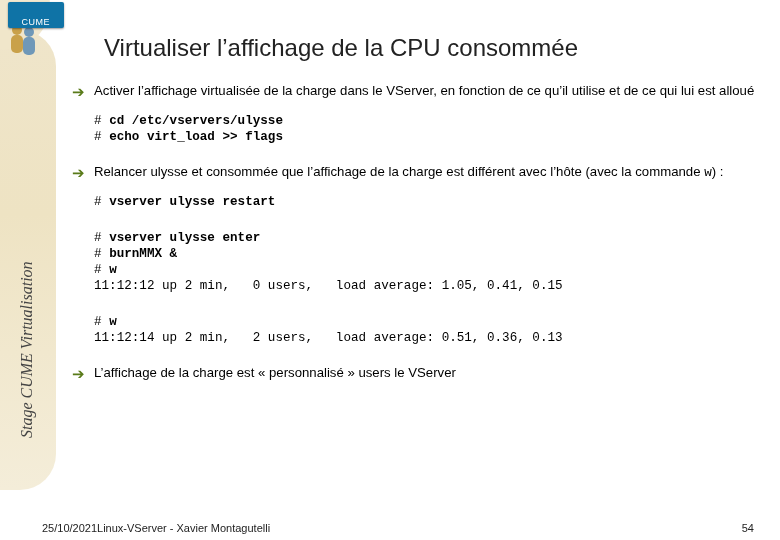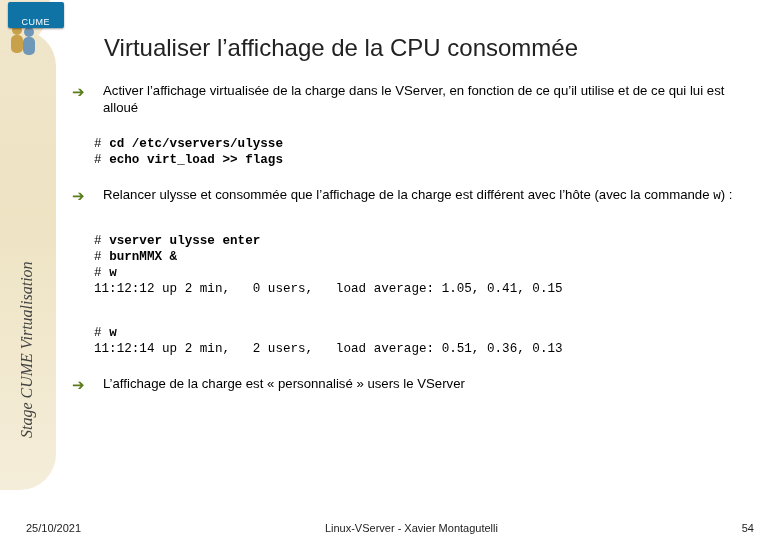--- a/index.html
+++ b/index.html
@@ -13,34 +13,34 @@
   .logo-box { position: absolute; left: 8px; top: 2px; width: 56px; height: 26px;
               background: #0f73a6; border-radius: 2px; box-shadow: 0 1px 2px rgba(0,0,0,0.4);
               color: #fff; font-size: 9px; font-weight: normal; letter-spacing: 0.5px;
               display: flex; align-items: flex-end; justify-content: flex-end; padding: 1px 14px; z-index: 3; }
   .persons { position: absolute; left: 4px; top: 20px; z-index: 2; }
   .persons svg { display: block; }
   .title { position: absolute; left: 56px; top: 34px; font-size: 24px; color: #222; font-family: Verdana, sans-serif; margin-left: 48px; }
   .content { position: absolute; left: 72px; top: 76px; width: 690px; }
   .bullet-row { display: flex; align-items: flex-start; margin-top: 6px; }
   .arrow { flex: 0 0 22px; color: #5a7b1a; font-size: 15px; line-height: 18px; padding-top: 1px; }
-  .bullet-text { font-size: 13.2px; line-height: 17px; color: #000; margin-left: 9px; }
+  .bullet-text { font-size: 13.2px; line-height: 17px; color: #000; }
   .code { font-family: "Courier New", monospace; font-size: 12.6px; line-height: 16px;
-          margin-left: 22px; margin-top: 20px; white-space: pre; }
+          margin-left: 22px; margin-top: 12px; white-space: pre; }
   .code b { font-weight: bold; }
   .inline-code { font-family: "Courier New", monospace; font-size: 12.6px; display: inline; }
   .spacer-sm { height: 8px; }
   .spacer-md { height: 12px; }
   .side-text { position: absolute; left: 18px; top: 438px; transform: rotate(-90deg); transform-origin: left top;
                font-family: "Palatino Linotype", Georgia, serif; font-style: italic; font-size: 16px;
                color: #444; white-space: nowrap; z-index: 4; }
   .footer { position: absolute; left: 0; bottom: 6px; width: 780px; display: flex;
             justify-content: space-between; font-size: 11px; color: #222; padding: 0 26px; }
-  .footer .left { flex: 0 0 auto; }
-  .footer .center { flex: 1 1 auto; text-align: center; }
+  .footer .left { flex: 0 0 auto; margin-left: 16px; }
+  .footer .center { flex: 1 1 auto; text-align: left; }
   .footer .right { flex: 0 0 auto; }
 </style>
 </head>
 <body>
 
 <div class="slide">
 
   <div class="bg-art"></div>
   <div class="bg-art2"></div>
 
@@ -73,20 +73,21 @@
 
     <div class="spacer-md"></div>
 
     <div class="bullet-row">
       <div class="arrow">➔</div>
       <div class="bullet-text">
         <span>Relancer ulysse et consommée que l’affichage de la charge est différent avec l’hôte (avec la commande </span><span class="inline-code">w</span><span>) :</span>
       </div>
     </div>
 
+    <div class="code"># <b>vserver ulysse restart</b></div>
 
     <div class="spacer-sm"></div>
 
     <div class="code"># <b>vserver ulysse enter</b>
 # <b>burnMMX &amp;</b>
 # <b>w</b>
 11:12:12 up 2 min,   0 users,   load average: 1.05, 0.41, 0.15</div>
 
     <div class="spacer-sm"></div>
 

